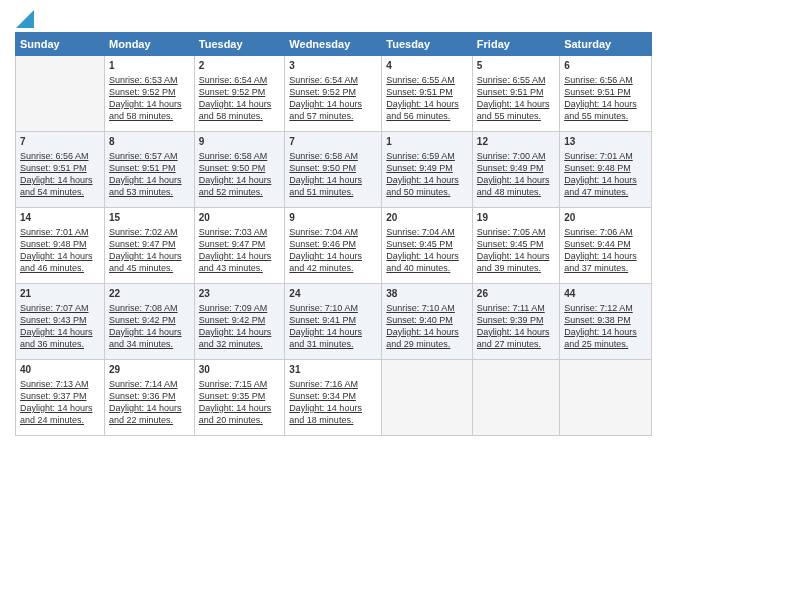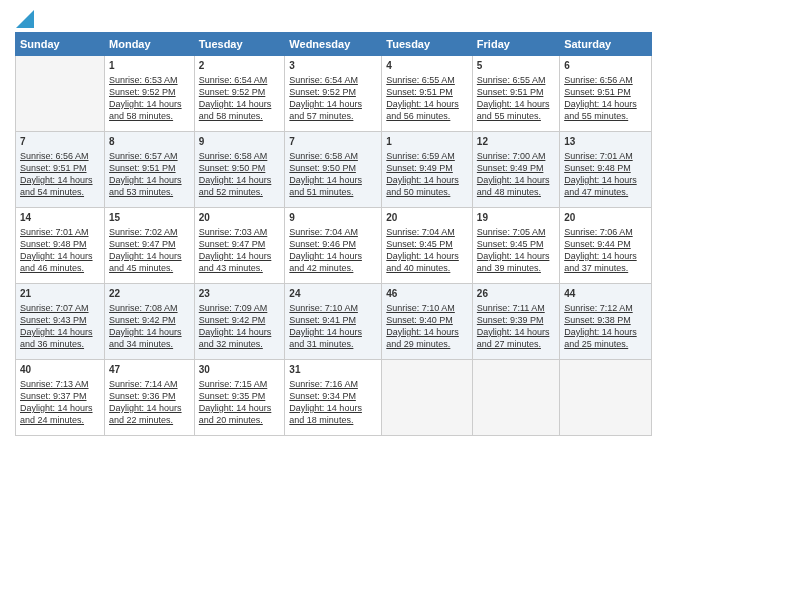--- a/index.html
+++ b/index.html
@@ -225,39 +225,39 @@
           </td>
           <td>
             <span class="day-num">23</span>
             <div class="day-info">Sunrise: 7:09 AM<br>Sunset: 9:42 PM<br>Daylight: 14 hours<br>and 32 minutes.</div>
           </td>
           <td>
             <span class="day-num">24</span>
             <div class="day-info">Sunrise: 7:10 AM<br>Sunset: 9:41 PM<br>Daylight: 14 hours<br>and 31 minutes.</div>
           </td>
           <td>
-            <span class="day-num">46</span>
+            <span class="day-num">38</span>
             <div class="day-info">Sunrise: 7:10 AM<br>Sunset: 9:40 PM<br>Daylight: 14 hours<br>and 29 minutes.</div>
           </td>
           <td>
             <span class="day-num">26</span>
             <div class="day-info">Sunrise: 7:11 AM<br>Sunset: 9:39 PM<br>Daylight: 14 hours<br>and 27 minutes.</div>
           </td>
           <td>
             <span class="day-num">44</span>
             <div class="day-info">Sunrise: 7:12 AM<br>Sunset: 9:38 PM<br>Daylight: 14 hours<br>and 25 minutes.</div>
           </td>
         </tr>
         <tr>
           <td>
             <span class="day-num">40</span>
             <div class="day-info">Sunrise: 7:13 AM<br>Sunset: 9:37 PM<br>Daylight: 14 hours<br>and 24 minutes.</div>
           </td>
           <td>
-            <span class="day-num">47</span>
+            <span class="day-num">29</span>
             <div class="day-info">Sunrise: 7:14 AM<br>Sunset: 9:36 PM<br>Daylight: 14 hours<br>and 22 minutes.</div>
           </td>
           <td>
             <span class="day-num">30</span>
             <div class="day-info">Sunrise: 7:15 AM<br>Sunset: 9:35 PM<br>Daylight: 14 hours<br>and 20 minutes.</div>
           </td>
           <td>
             <span class="day-num">31</span>
             <div class="day-info">Sunrise: 7:16 AM<br>Sunset: 9:34 PM<br>Daylight: 14 hours<br>and 18 minutes.</div>
           </td>

